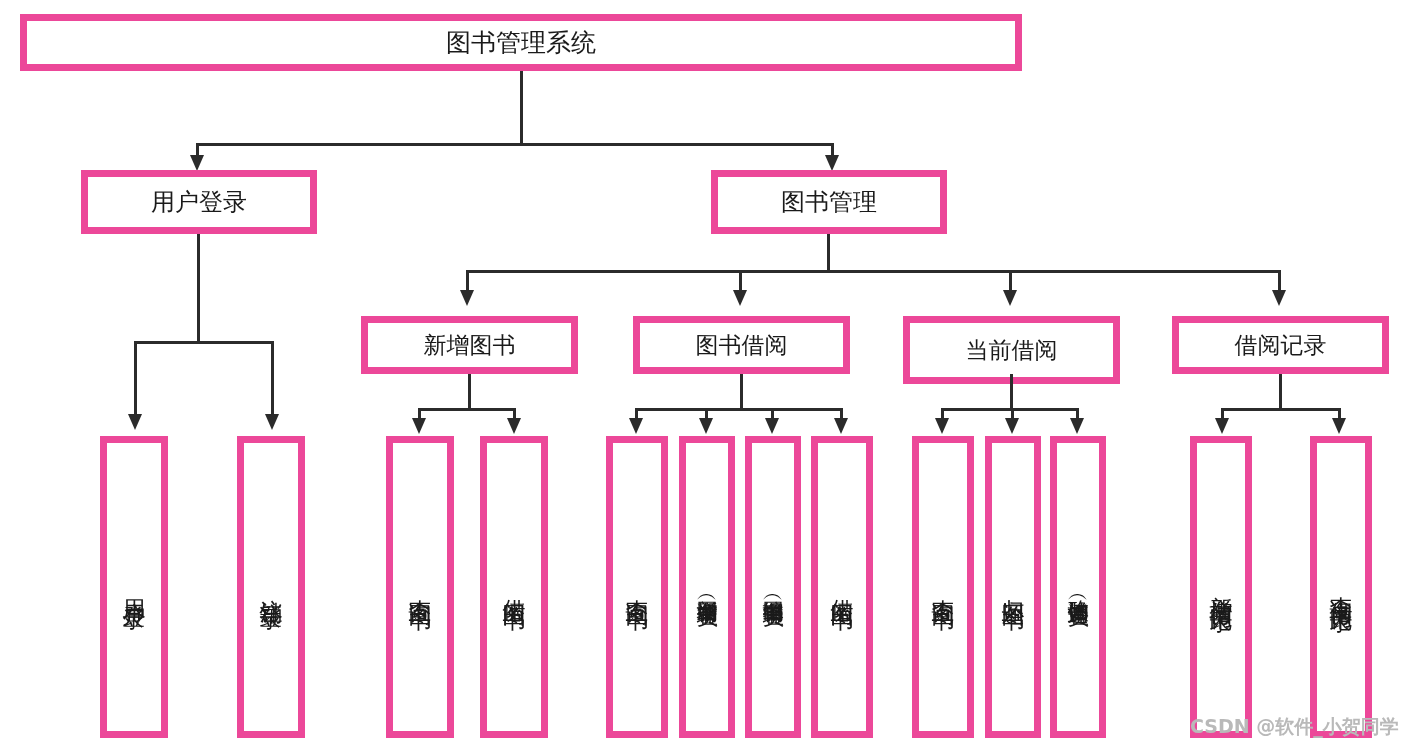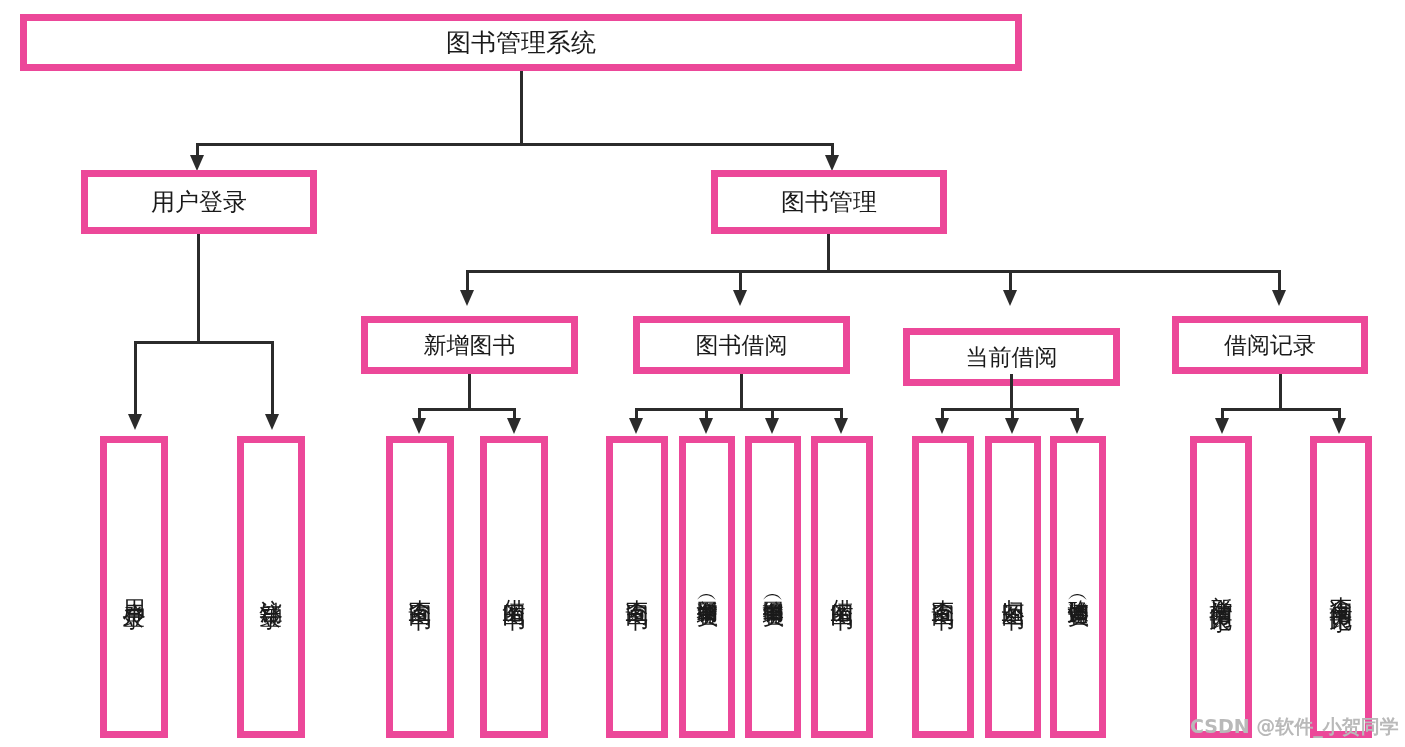--- a/index.html
+++ b/index.html
@@ -115,24 +115,24 @@
   <div class="arrow" style="left:1003px; top:290px;"></div>
   <div class="vline" style="left:1278px; top:270px; height:22px;"></div>
   <div class="arrow" style="left:1272px; top:290px;"></div>
 
   <div class="node lvl3" style="left:361px; top:316px; width:217px; height:58px;">
     <span>新增图书</span>
   </div>
   <div class="node lvl3" style="left:633px; top:316px; width:217px; height:58px;">
     <span>图书借阅</span>
   </div>
-  <div class="node lvl3" style="left:903px; top:328px; width:217px; height:58px;">
+  <div class="node lvl3" style="left:903px; top:316px; width:217px; height:68px;">
     <span>当前借阅</span>
   </div>
-  <div class="node lvl3" style="left:1172px; top:316px; width:196px; height:58px;">
+  <div class="node lvl3" style="left:1172px; top:316px; width:217px; height:58px;">
     <span>借阅记录</span>
   </div>
 
   <div class="vline" style="left:468px; top:374px; height:34px;"></div>
   <div class="hline" style="left:418px; top:408px; width:98px;"></div>
   <div class="vline" style="left:418px; top:408px; height:12px;"></div>
   <div class="arrow" style="left:412px; top:418px;"></div>
   <div class="vline" style="left:513px; top:408px; height:12px;"></div>
   <div class="arrow" style="left:507px; top:418px;"></div>
 

